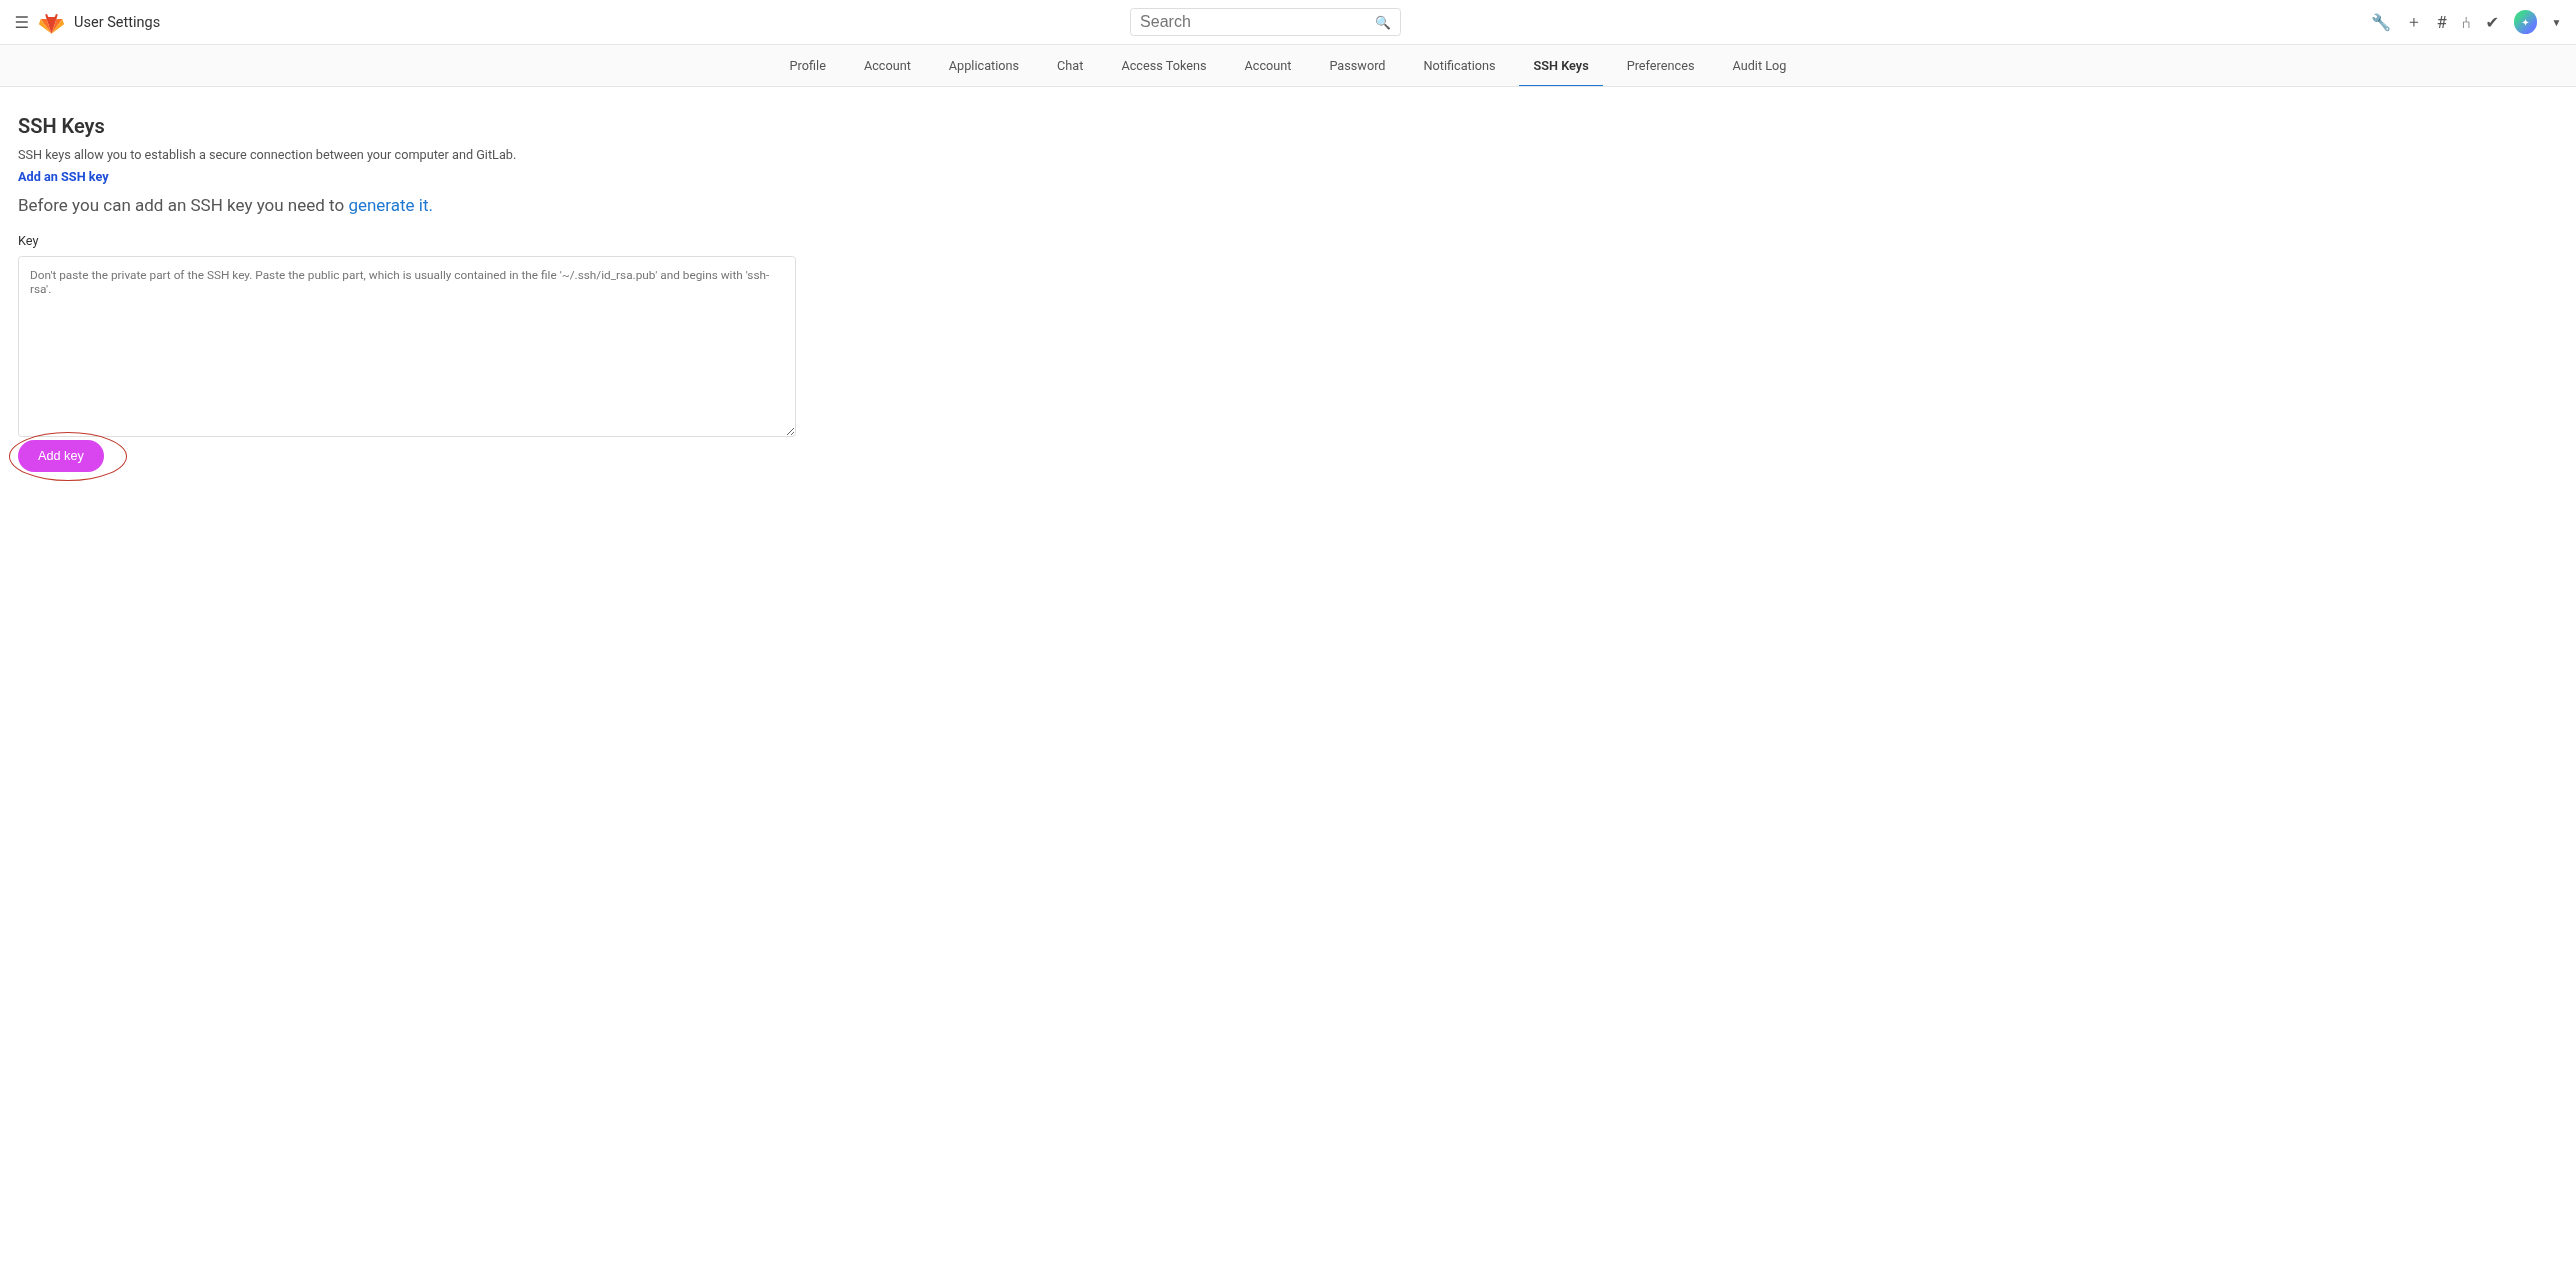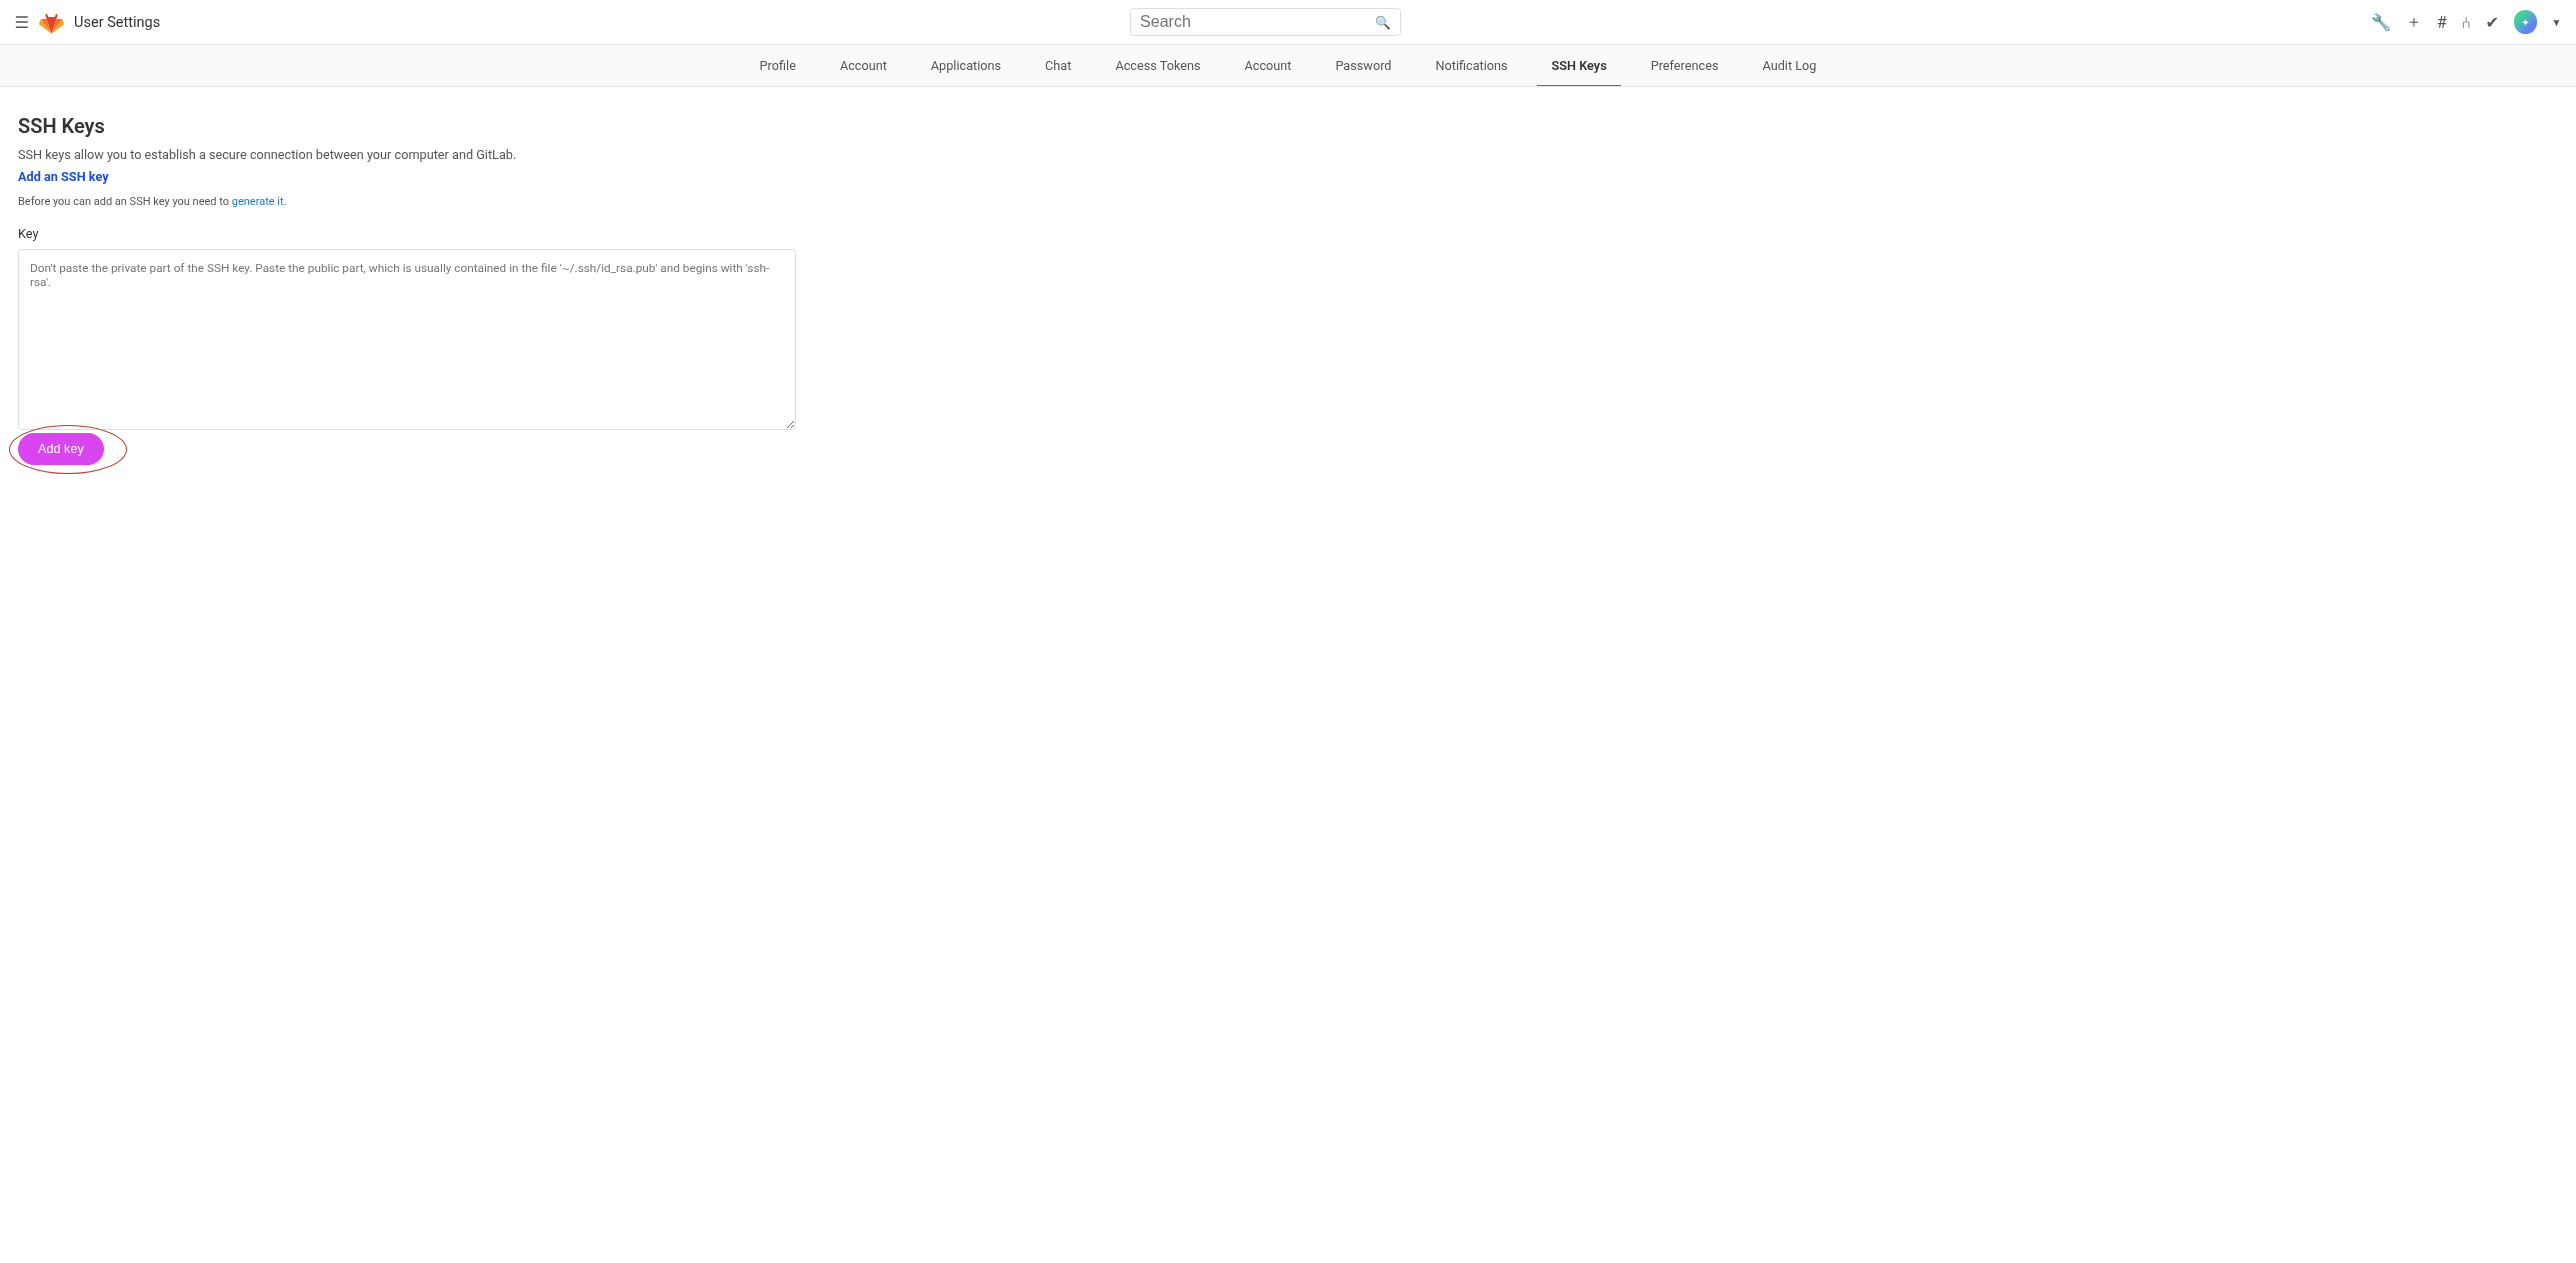--- a/index.html
+++ b/index.html
@@ -84,21 +84,21 @@
       cursor: pointer;
     }
 
     
     .nav-tabs {
       display: flex;
       justify-content: center;
       border-bottom: 0.9px solid #e5e5e5;
       background: #fafafa;
       padding: 0 18px;
-      gap: 15px;
+      gap: 9px;
     }
     .nav-tab {
       padding: 12.7px 14.5px;
       font-size: 12.7px;
       color: #555;
       cursor: pointer;
       text-decoration: none;
       border-bottom: 1.8px solid transparent;
       white-space: nowrap;
       position: relative;
@@ -128,21 +128,21 @@
       color: #555;
       margin-bottom: 7px;
     }
     .section-title {
       font-size: 12.7px;
       font-weight: 700;
       color: #1d4ed8;
       margin-bottom: 11px;
     }
     .generate-text {
-      font-size: 11px;
+      font-size: 17px;
       color: #555;
       margin-bottom: 18px;
     }
     .generate-link {
       color: #1f78d1;
       text-decoration: none;
     }
     .field-label {
       font-size: 12.7px;
       font-weight: 400;

